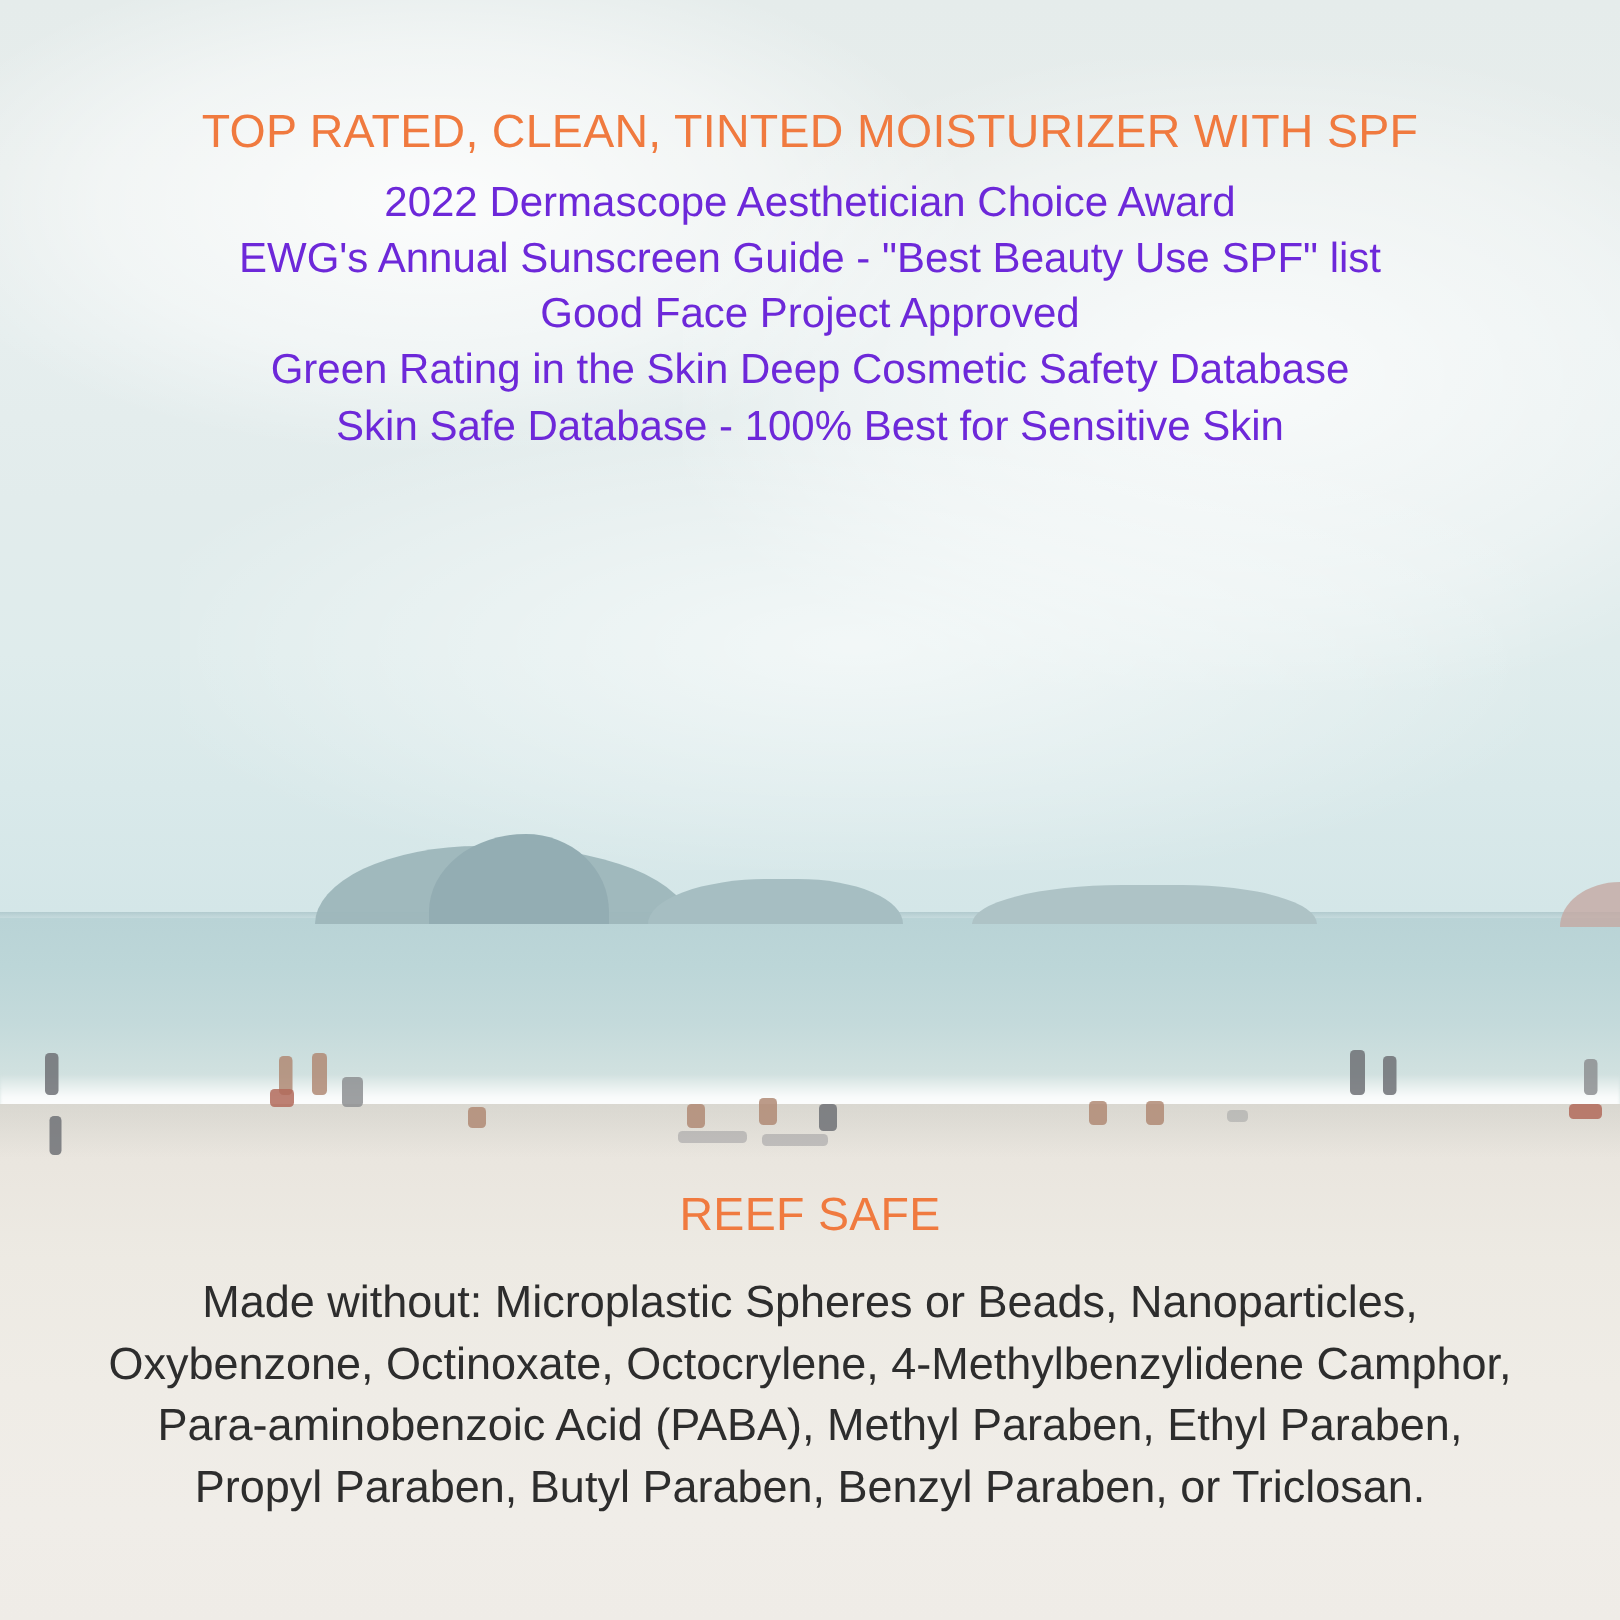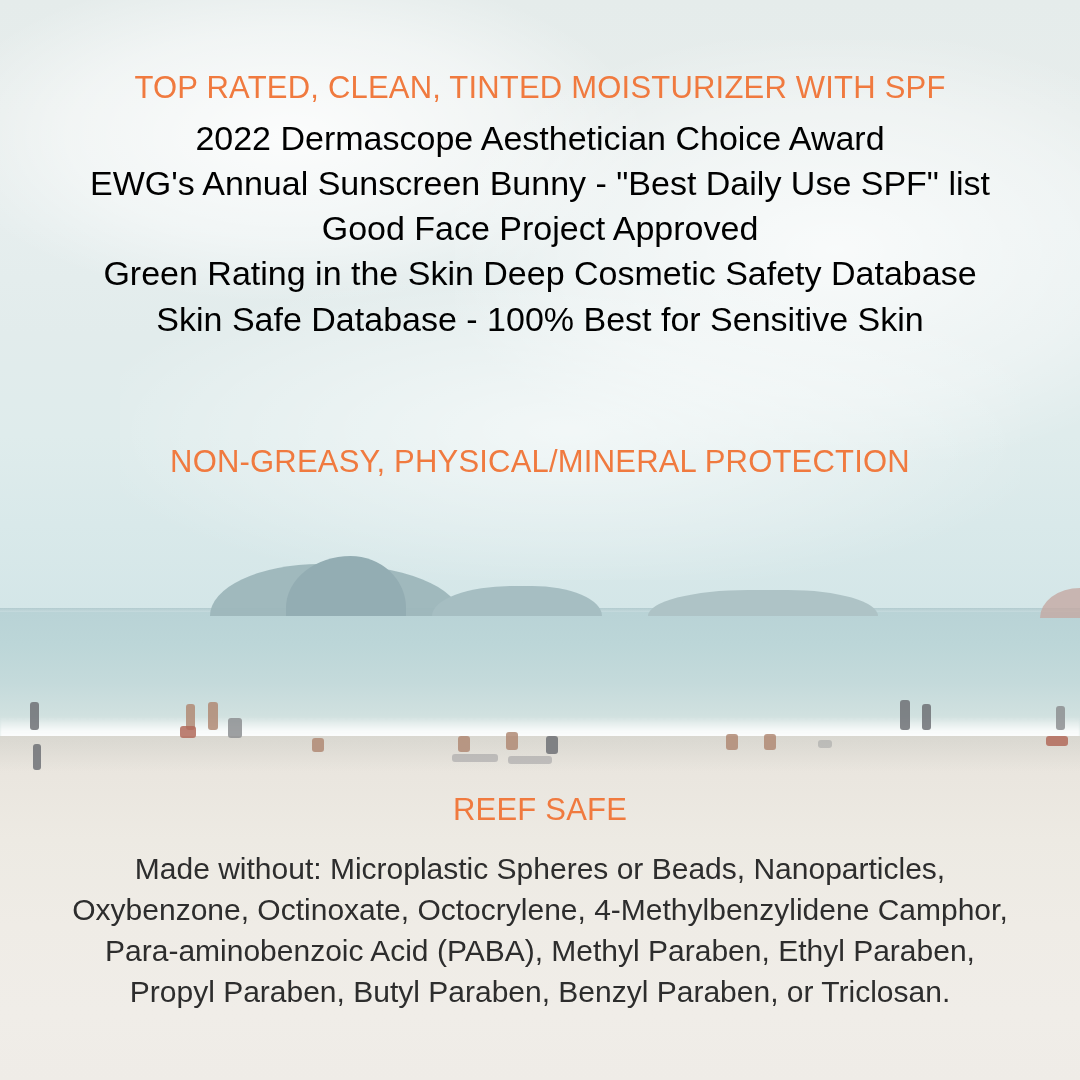--- a/index.html
+++ b/index.html
@@ -166,23 +166,23 @@
   }
   .block { width: 100%; }
   .heading {
     color: #f07a3f;
     font-size: 31px;
     letter-spacing: 0.2px;
     line-height: 1.15;
     font-weight: 400;
   }
   .line {
-    font-size: 34px;
+    font-size: 28px;
     line-height: 1.33;
-    color: #000000;
+    color: #6d28d9;
     font-weight: 400;
   }
 
   #block-top { position: absolute; left: 0; top: 70px; }
   #block-top .heading { margin-bottom: 10px; }
 
   #block-nongreasy { position: absolute; left: 0; top: 444px; }
   #block-nongreasy .heading { margin-bottom: 10px; }
 
   #block-vegan { position: absolute; left: 0; top: 624px; }
@@ -239,28 +239,27 @@
   <div class="fig dark" style="left:900px; top:700px; width:10px; height:30px;"></div>
   <div class="fig dark" style="left:922px; top:704px; width:9px; height:26px;"></div>
   <div class="fig red" style="left:1046px; top:736px; width:22px; height:10px;"></div>
   <div class="fig" style="left:1056px; top:706px; width:9px; height:24px;"></div>
 
   <div class="content">
 
     <div class="block" id="block-top">
       <div class="heading">TOP RATED, CLEAN, TINTED MOISTURIZER WITH SPF</div>
       <div class="line">2022 Dermascope Aesthetician Choice Award</div>
-      <div class="line">EWG's Annual Sunscreen Bunny - "Best Daily Use SPF" list</div>
+      <div class="line">EWG's Annual Sunscreen Guide - "Best Beauty Use SPF" list</div>
       <div class="line">Good Face Project Approved</div>
       <div class="line">Green Rating in the Skin Deep Cosmetic Safety Database</div>
       <div class="line">Skin Safe Database - 100% Best for Sensitive Skin</div>
     </div>
 
     <div class="block" id="block-nongreasy">
-      <div class="heading">NON-GREASY, PHYSICAL/MINERAL PROTECTION</div>
     </div>
 
 
     <div class="block" id="block-reef">
       <div class="heading">REEF SAFE</div>
       <div class="body">Made without: Microplastic Spheres or Beads, Nanoparticles, Oxybenzone, Octinoxate, Octocrylene, 4-Methylbenzylidene Camphor, Para-aminobenzoic Acid (PABA), Methyl Paraben, Ethyl Paraben, Propyl Paraben, Butyl Paraben, Benzyl Paraben, or Triclosan.</div>
     </div>
 
   </div>
 </div>

